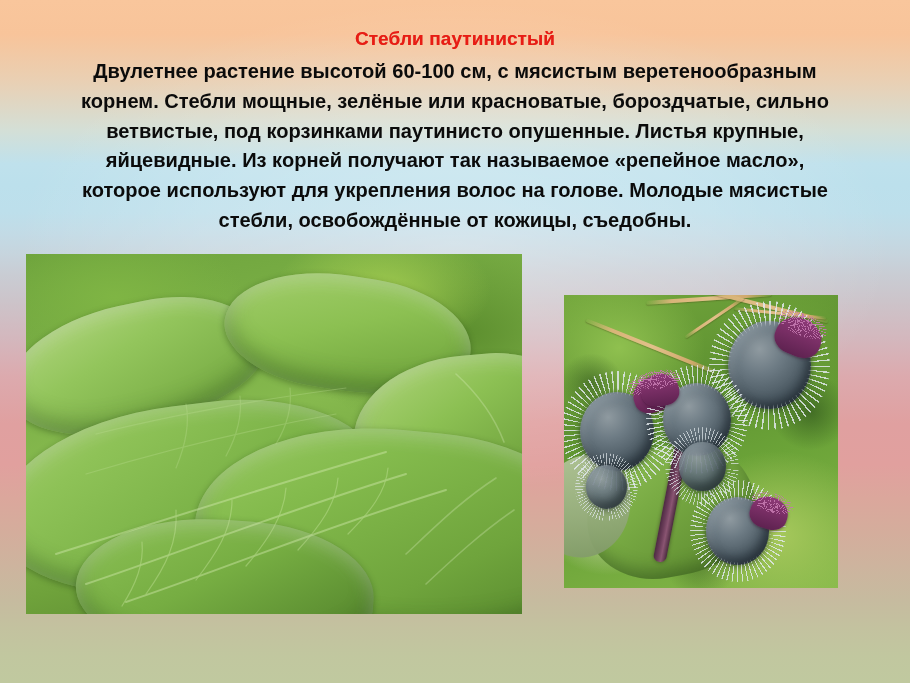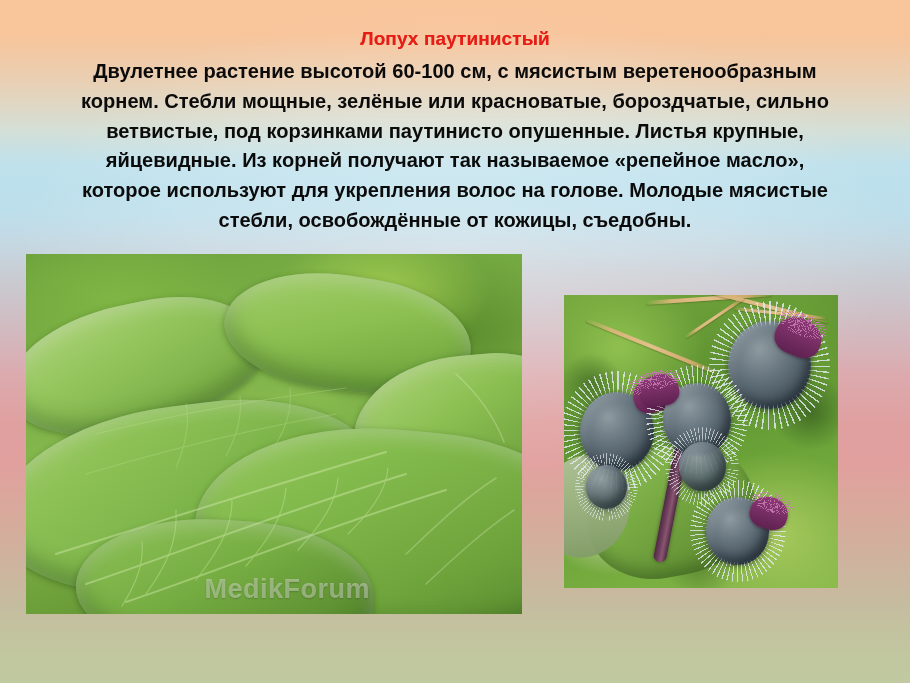--- a/index.html
+++ b/index.html
@@ -246,21 +246,21 @@
       rgba(196,120,175,0.9) 0deg 2deg,
       rgba(196,120,175,0) 2deg 7deg);
   }
 </style>
 </head>
 <body>
 
 <div class="slide">
   <div class="content">
 
-    <div class="title">Лопух паутинистый</div>
+    <div class="title">Стебли паутинистый</div>
 
     <div class="body-text">
       <div>Двулетнее растение высотой 60-100 см, с мясистым веретенообразным</div>
       <div>корнем. Стебли мощные, зелёные или красноватые, бороздчатые, сильно</div>
       <div>ветвистые, под корзинками паутинисто опушенные. Листья крупные,</div>
       <div>яйцевидные. Из корней получают так называемое «репейное масло»,</div>
       <div>которое используют для укрепления волос на голове. Молодые мясистые</div>
       <div>стебли, освобождённые от кожицы, съедобны.</div>
     </div>
 
@@ -295,21 +295,20 @@
           <path d="M200 202 C212 180 216 160 214 142"></path>
           <path d="M250 190 C262 170 266 152 264 134"></path>
         </g>
         <g stroke="#e6f5cc" stroke-width="1.6" fill="none" opacity="0.5" stroke-linecap="round">
           <path d="M380 300 C410 272 436 246 470 224"></path>
           <path d="M400 330 C430 302 456 278 488 256"></path>
           <path d="M430 120 C452 140 468 162 478 188"></path>
         </g>
       </svg>
 
-      <div class="ph-layer watermark">MedikForum</div>
     </div>
 
     <div class="photo photo-right">
       <div class="ph-layer burr-bg"></div>
       <div class="ph-layer burr-blur"></div>
 
       <div class="ph-layer rleaf"></div>
       <div class="ph-layer rleaf2"></div>
 
       <div class="ph-layer stalk s1"></div>

